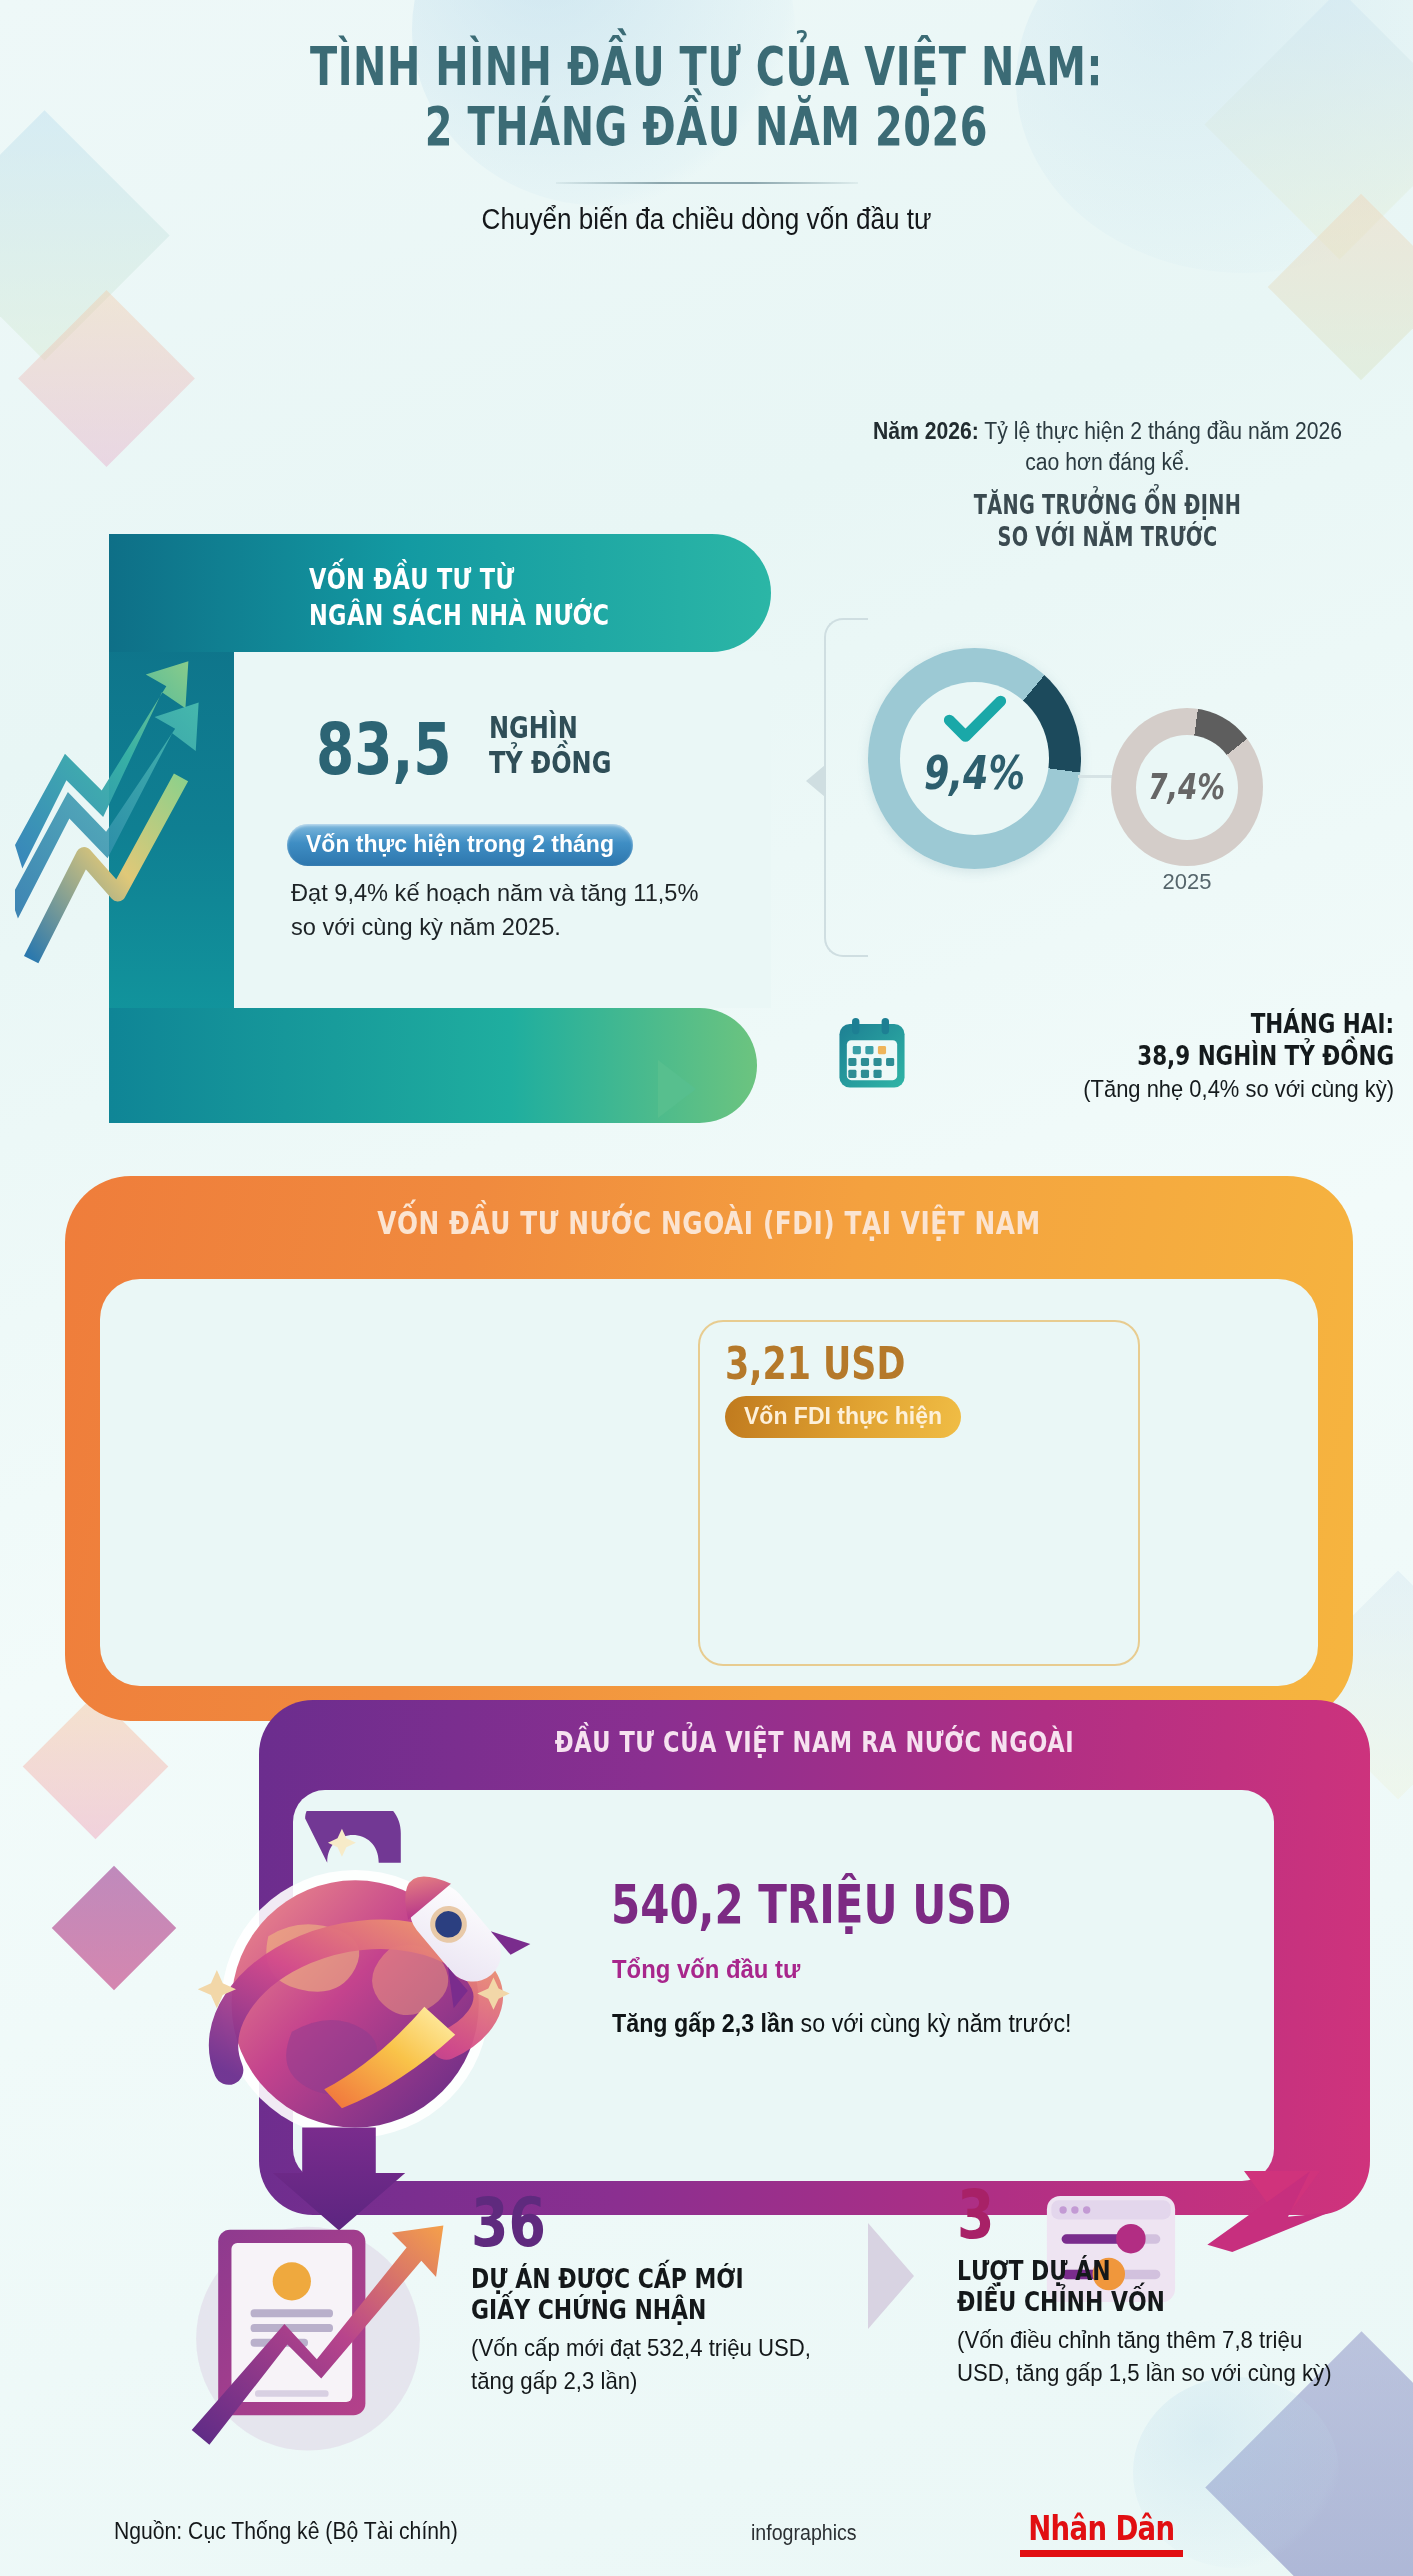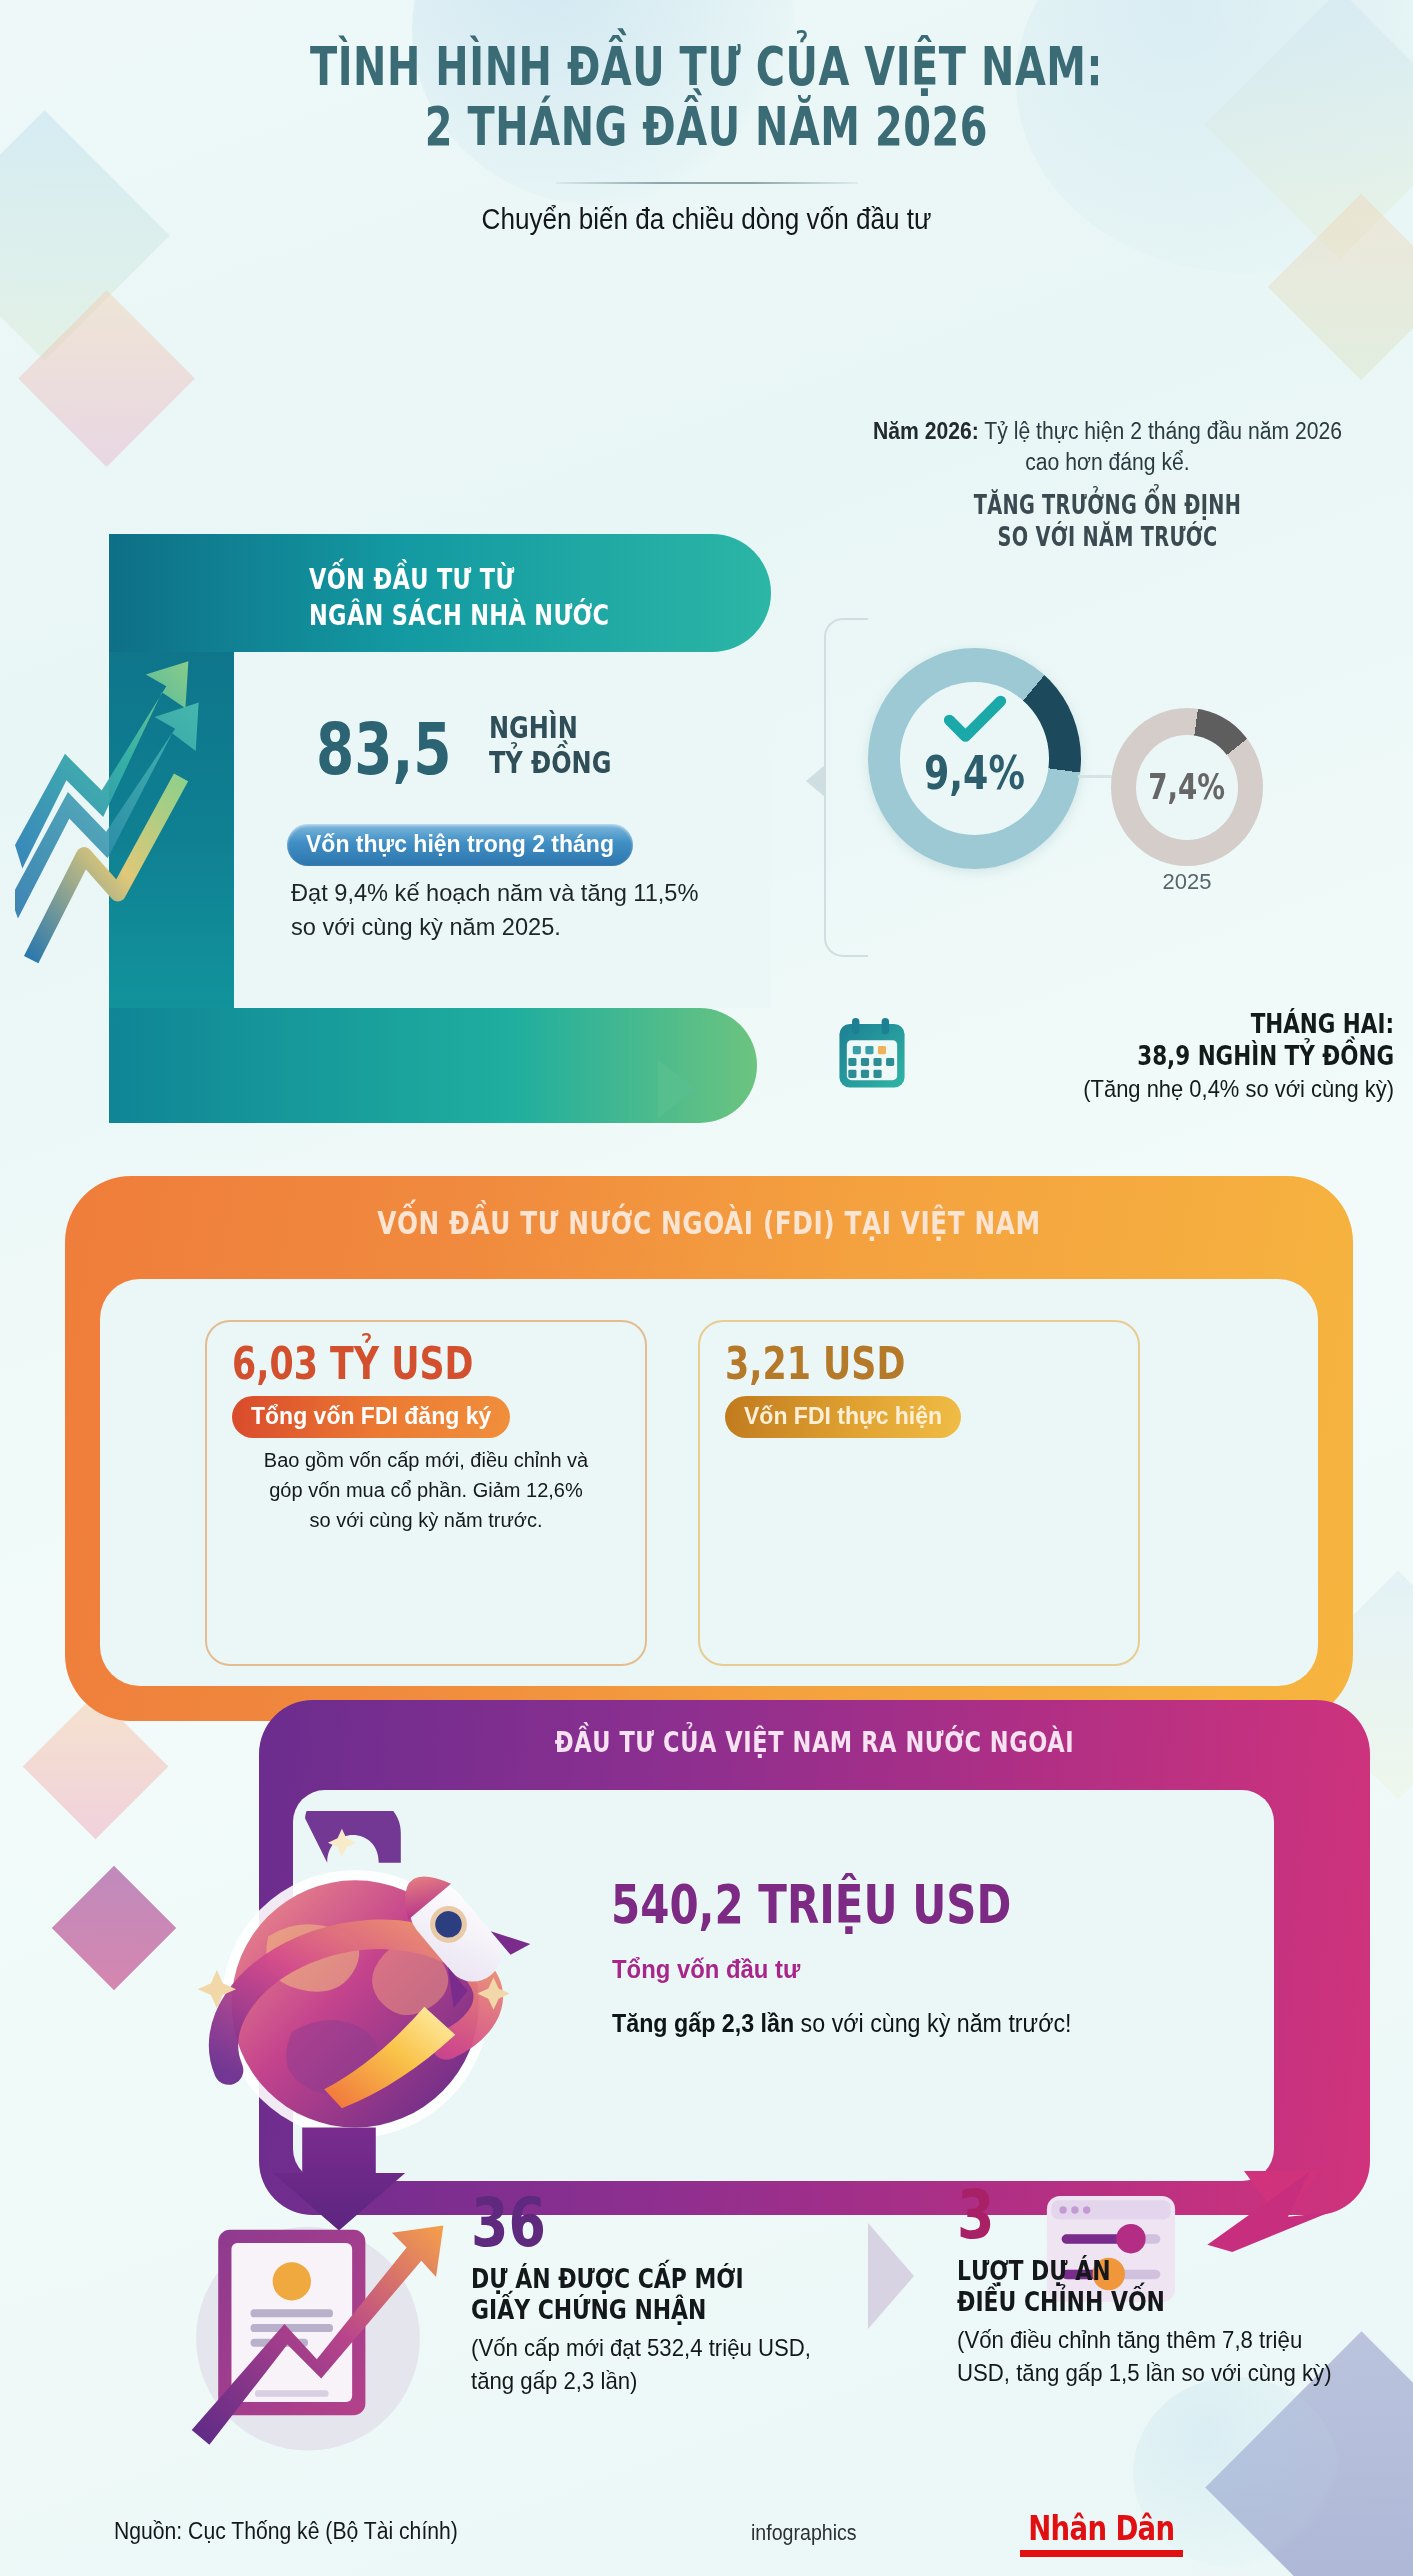--- a/index.html
+++ b/index.html
@@ -60,21 +60,21 @@
     border-radius:19px 0 0 19px;
   }
   .bracket-arrow {
     position:absolute; left:806px; top:765px;
     width:0;height:0; border-top:16px solid transparent; border-bottom:16px solid transparent;
     border-right:19px solid #cfdee1;
   }
 
   
   .donut-wrap { position:absolute; left:868px; top:648px; }
-  .donut { position:relative; border-radius:50%; display:flex; align-items:center; justify-content:center; }
+  .donut { position:relative; border-radius:50%; display:flex; align-items:center; justify-content:center;font-style:italic; }
   .donut-main {
     width:213px; height:221px;
     background:conic-gradient(from 40deg,#1c4a5c 0 16%, #9cc9d4 16% 100%);
     box-shadow:0 2.9px 11.8px rgba(90,140,155,.18);
   }
   .donut-main::after {
     content:""; position:absolute; left:32px; top:34px; width:149px; height:153px;
     border-radius:50%; background:#eaf7f6;
   }
   .donut-sec {
@@ -425,27 +425,20 @@
     </div>
     <div class="feb-sub">(Tăng nhẹ 0,4% so với cùng kỳ)</div>
   </div>
 </div>
 
 <div class="ribbon-orange">
   <div class="orange-frame"></div>
   <div class="orange-inner"></div>
   <div class="orange-title">VỐN ĐẦU TƯ NƯỚC NGOÀI (FDI) TẠI VIỆT NAM</div>
 
-  <div class="fdi-card left">
-    <div class="fdi-num red">6,03 TỶ USD</div>
-    <div class="fdi-pill">
-      <span class="pill pill-red">Tổng vốn FDI đăng ký</span>
-    </div>
-    <div class="fdi-desc">Bao gồm vốn cấp mới, điều chỉnh và góp vốn mua cổ phần. Giảm 12,6% so với cùng kỳ năm trước.</div>
-  </div>
 
   <div class="fdi-card right">
     <div class="fdi-num gold">3,21 USD</div>
     <div class="fdi-pill">
       <span class="pill pill-gold">Vốn FDI thực hiện</span>
     </div>
   </div>
 </div>
 
 <div class="ribbon-purple">

